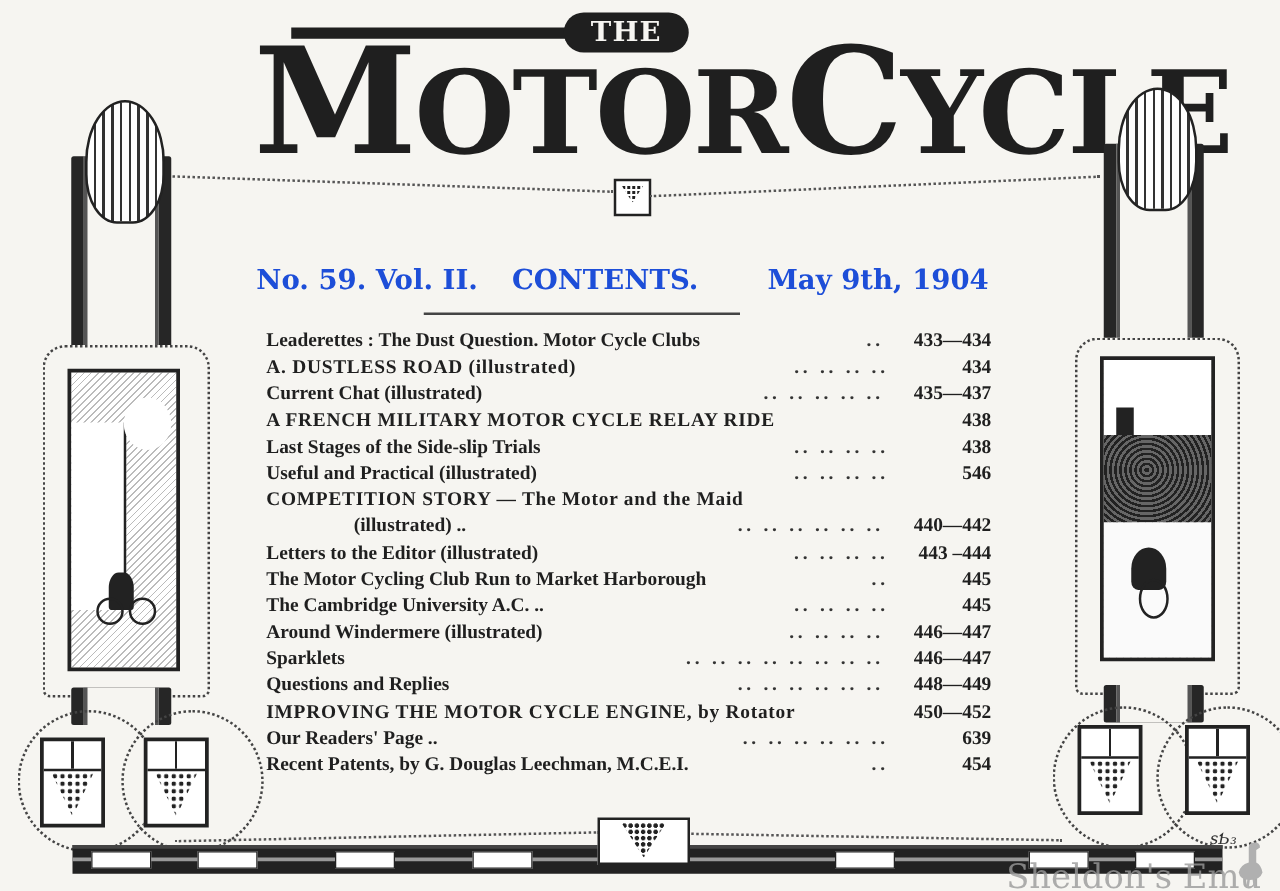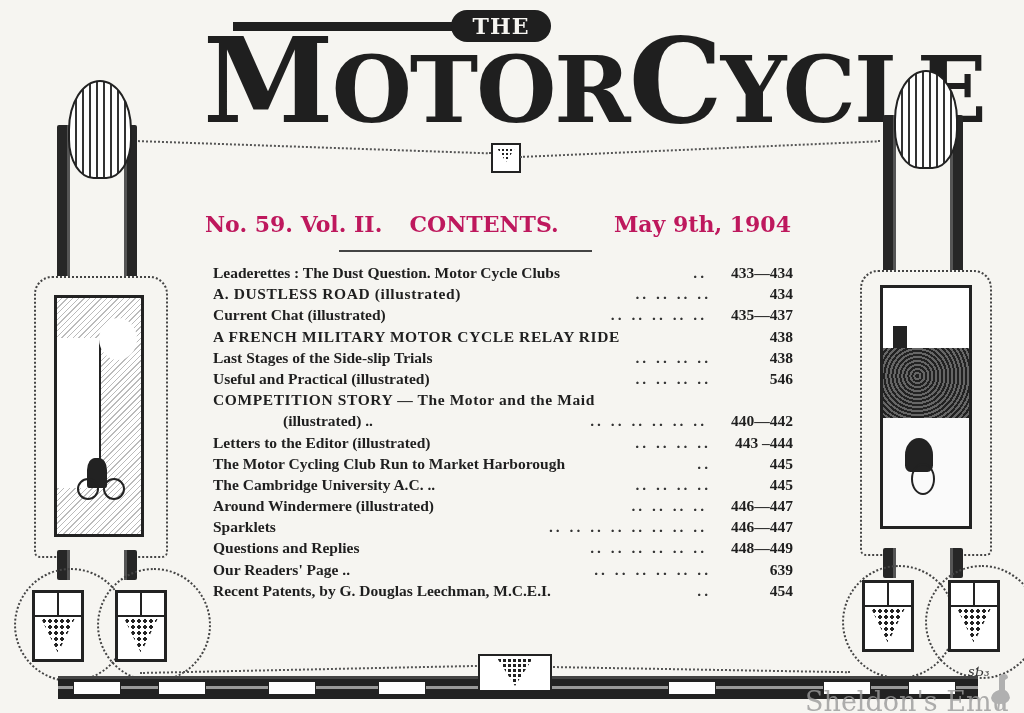--- a/index.html
+++ b/index.html
@@ -85,21 +85,21 @@
   }
   .center-ornament .grapes {
     position:absolute; left:17px; top:2px; width:36px; height:28px;
     background:radial-gradient(circle,#222 1.6px,transparent 2px) 0 0/5px 5px;
     clip-path:polygon(0 0,100% 0,50% 100%);
   }
 
   
   .header-line {
     position:absolute; left:205px; top:211px; width:586px; height:30px;
-    font-family:"DejaVu Serif", serif; font-weight:bold; font-size:22px; color:#be185d;
+    font-family:"DejaVu Serif", serif; font-weight:bold; font-size:22px; color:#1d4ed8;
     display:flex; justify-content:space-between; white-space:nowrap;
   }
   .rule { position:absolute; left:339px; top:250px; width:253px; height:2px; background:#444; }
   .toc {
     position:absolute; left:213px; top:264px; width:580px;
     font-family:"Liberation Serif", serif; font-weight:bold; font-size:15.5px; color:#1f1f1f;
   }
   .toc .row { display:flex; height:21.2px; align-items:baseline; white-space:nowrap;gap:20px; }
   .toc .row .t { flex:0 0 auto; }
   .toc .row .dots { flex:1 1 auto; overflow:hidden; color:#333; letter-spacing:3px; padding-left:8px; text-align:right; }
@@ -278,20 +278,25 @@
   <div class="row">
       <span class="t">Sparklets</span>
       <span class="dots">..   ..   ..   ..   ..   ..   ..   ..</span>
       <span class="p">446—447</span>
     </div>
   <div class="row">
       <span class="t">Questions and Replies</span>
       <span class="dots">..   ..   ..   ..   ..   ..</span>
       <span class="p">448—449</span>
     </div>
+  <div class="row caps">
+      <span class="t">IMPROVING THE MOTOR CYCLE ENGINE, by Rotator</span>
+      <span class="dots"></span>
+      <span class="p">450—452</span>
+    </div>
   <div class="row">
       <span class="t">Our Readers' Page ..</span>
       <span class="dots">..   ..   ..   ..   ..   ..</span>
       <span class="p">639</span>
     </div>
   <div class="row">
       <span class="t">Recent Patents, by G. Douglas Leechman, M.C.E.I.</span>
       <span class="dots">..</span>
       <span class="p">454</span>
     </div>

